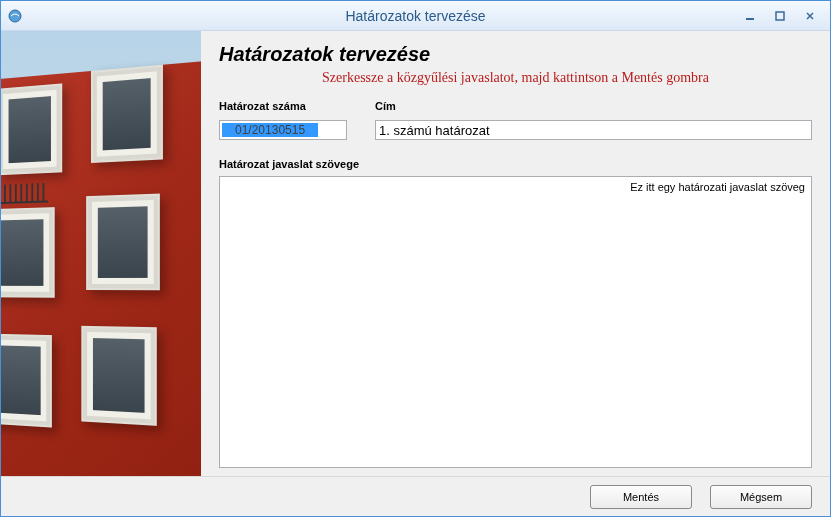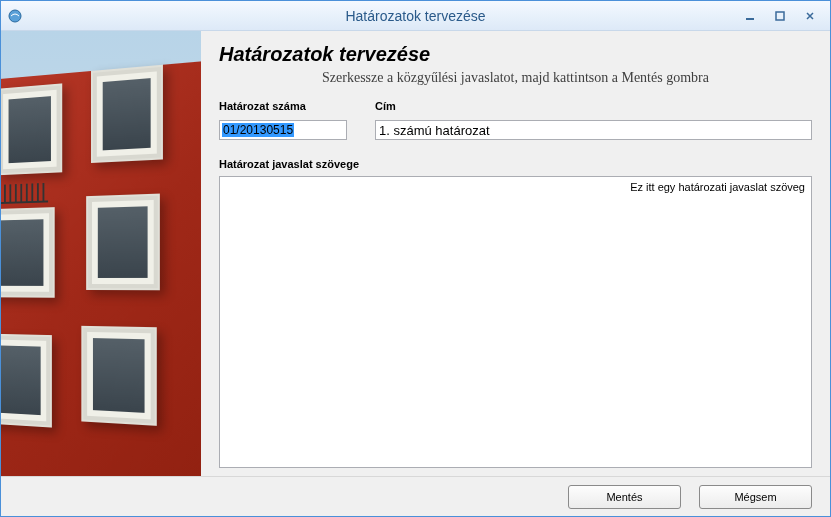--- a/index.html
+++ b/index.html
@@ -97,21 +97,21 @@
     .page-title {
       font-size: 20px;
       font-weight: bold;
       font-style: italic;
       color: #000;
       margin-bottom: 4px;
     }
     .page-subtitle {
       font-size: 14px;
       font-family: Georgia, serif;
-      color: #404040;
+      color: #b91c1c;
       text-align: center;
       margin-bottom: 14px;
     }
     .form-row {
       display: flex;
       gap: 28px;
       margin-bottom: 4px;
     }
     .col-num { width: 128px; }
     .col-title { flex: 1; }
@@ -126,22 +126,22 @@
       width: 100%;
       height: 20px;
       border: 1px solid #abadb3;
       font-family: Tahoma, Arial, sans-serif;
       font-size: 13px;
       padding: 1px 3px;
       background: #fff;
     }
     .sel-highlight {
       background: #3399ff;
-      color: #000000;
-      padding: 0 1px;
+      color: #404040;
+      padding: 0 13px;
     }
     .num-wrap { position: relative; width: 128px; height: 20px; border: 1px solid #abadb3; background: #fff; display:flex; align-items:center; padding-left:2px; }
     .section-label {
       font-size: 11px;
       font-weight: bold;
       margin-top: 14px;
       margin-bottom: 6px;
     }
     .textarea {
       flex: 1;
@@ -158,21 +158,21 @@
       height: 40px;
       background: #f0f0f0;
       border-top: 1px solid #d8d8d8;
       display: flex;
       justify-content: flex-end;
       align-items: center;
       padding-right: 18px;
       gap: 18px;
     }
     .btn {
-      width: 113px;
+      width: 102px;
       height: 24px;
       background: linear-gradient(to bottom, #fdfdfd 0%, #ececec 100%);
       border: 1px solid #8a8a8a;
       border-radius: 3px;
       font-family: Tahoma, Arial, sans-serif;
       font-size: 11px;
       cursor: default;
     }
   </style>
 </head>

